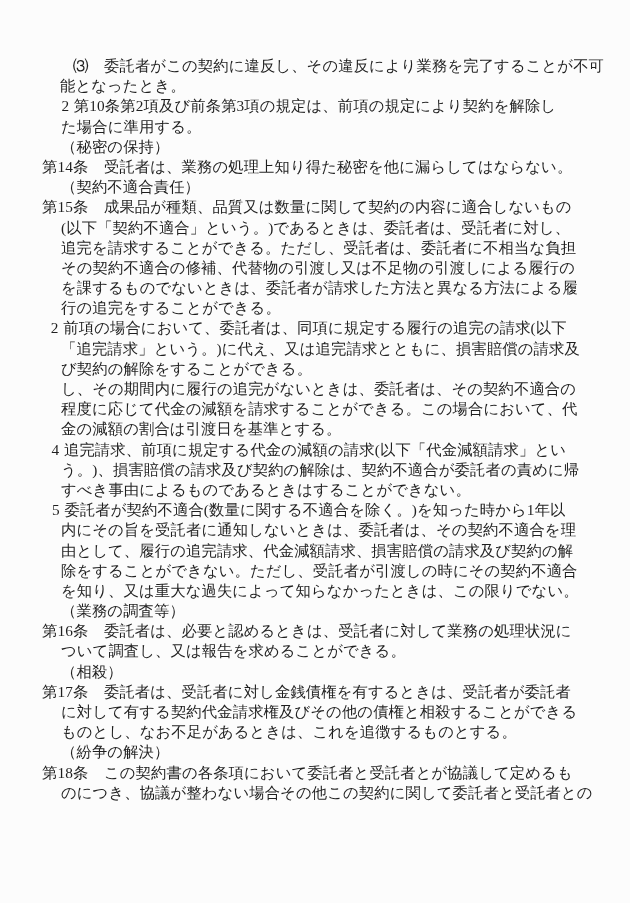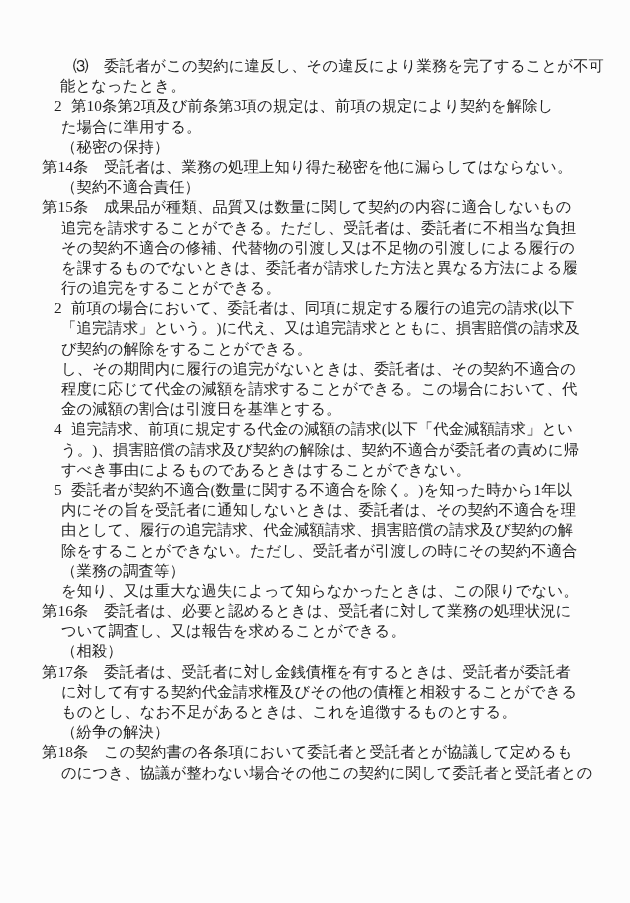--- a/index.html
+++ b/index.html
@@ -28,21 +28,21 @@
     color: #1f1f1f;
     font-size: 15.3px;
     line-height: 20.2px;
     letter-spacing: 0.15px;
   }
   .line {
     white-space: nowrap;
     height: 20.2px;
   }
   .line.article  { margin-left: 0; }
-  .line.para     { margin-left: 12px; }
+  .line.para     { margin-left: 2px; text-align: center; }
   .line.cont     { margin-left: 19px; }
   .line.head     { margin-left: 19px; }
   .line.item     { margin-left: 31px; }
   .line.itemcont { margin-left: 18px; }
   .num { display: inline-block; vertical-align: top; }
   .line.para .num { width: 17px; }
   .line.item .num { width: 31px; }
 </style>
 </head>
 <body>
@@ -50,39 +50,40 @@
 <div class="page" style="background: rgb(252, 252, 252);">
   <div class="text-block" id="text-block" style="color: rgb(31, 31, 31);">
       <div class="line item"><span class="num">⑶</span><span>委託者がこの契約に違反し、その違反により業務を完了することが不可</span></div>
       <div class="line itemcont">能となったとき。</div>
       <div class="line para"><span class="num">2</span><span>第10条第2項及び前条第3項の規定は、前項の規定により契約を解除し</span></div>
       <div class="line cont">た場合に準用する。</div>
       <div class="line head">（秘密の保持）</div>
       <div class="line article">第14条　受託者は、業務の処理上知り得た秘密を他に漏らしてはならない。</div>
       <div class="line head">（契約不適合責任）</div>
       <div class="line article">第15条　成果品が種類、品質又は数量に関して契約の内容に適合しないもの</div>
+      <div class="line cont">(以下「契約不適合」という。)であるときは、委託者は、受託者に対し、</div>
       <div class="line cont">追完を請求することができる。ただし、受託者は、委託者に不相当な負担</div>
       <div class="line cont">その契約不適合の修補、代替物の引渡し又は不足物の引渡しによる履行の</div>
       <div class="line cont">を課するものでないときは、委託者が請求した方法と異なる方法による履</div>
       <div class="line cont">行の追完をすることができる。</div>
       <div class="line para"><span class="num">2</span><span>前項の場合において、委託者は、同項に規定する履行の追完の請求(以下</span></div>
       <div class="line cont">「追完請求」という。)に代え、又は追完請求とともに、損害賠償の請求及</div>
       <div class="line cont">び契約の解除をすることができる。</div>
       <div class="line cont">し、その期間内に履行の追完がないときは、委託者は、その契約不適合の</div>
       <div class="line cont">程度に応じて代金の減額を請求することができる。この場合において、代</div>
       <div class="line cont">金の減額の割合は引渡日を基準とする。</div>
       <div class="line para"><span class="num">4</span><span>追完請求、前項に規定する代金の減額の請求(以下「代金減額請求」とい</span></div>
       <div class="line cont">う。)、損害賠償の請求及び契約の解除は、契約不適合が委託者の責めに帰</div>
       <div class="line cont">すべき事由によるものであるときはすることができない。</div>
       <div class="line para"><span class="num">5</span><span>委託者が契約不適合(数量に関する不適合を除く。)を知った時から1年以</span></div>
       <div class="line cont">内にその旨を受託者に通知しないときは、委託者は、その契約不適合を理</div>
       <div class="line cont">由として、履行の追完請求、代金減額請求、損害賠償の請求及び契約の解</div>
       <div class="line cont">除をすることができない。ただし、受託者が引渡しの時にその契約不適合</div>
+      <div class="line cont">を知り、又は重大な過失によって知らなかったときは、この限りでない。</div>
       <div class="line head">（業務の調査等）</div>
-      <div class="line cont">を知り、又は重大な過失によって知らなかったときは、この限りでない。</div>
       <div class="line article">第16条　委託者は、必要と認めるときは、受託者に対して業務の処理状況に</div>
       <div class="line cont">ついて調査し、又は報告を求めることができる。</div>
       <div class="line head">（相殺）</div>
       <div class="line article">第17条　委託者は、受託者に対し金銭債権を有するときは、受託者が委託者</div>
       <div class="line cont">に対して有する契約代金請求権及びその他の債権と相殺することができる</div>
       <div class="line cont">ものとし、なお不足があるときは、これを追徴するものとする。</div>
       <div class="line head">（紛争の解決）</div>
       <div class="line article">第18条　この契約書の各条項において委託者と受託者とが協議して定めるも</div>
       <div class="line cont">のにつき、協議が整わない場合その他この契約に関して委託者と受託者との</div>
     </div>

